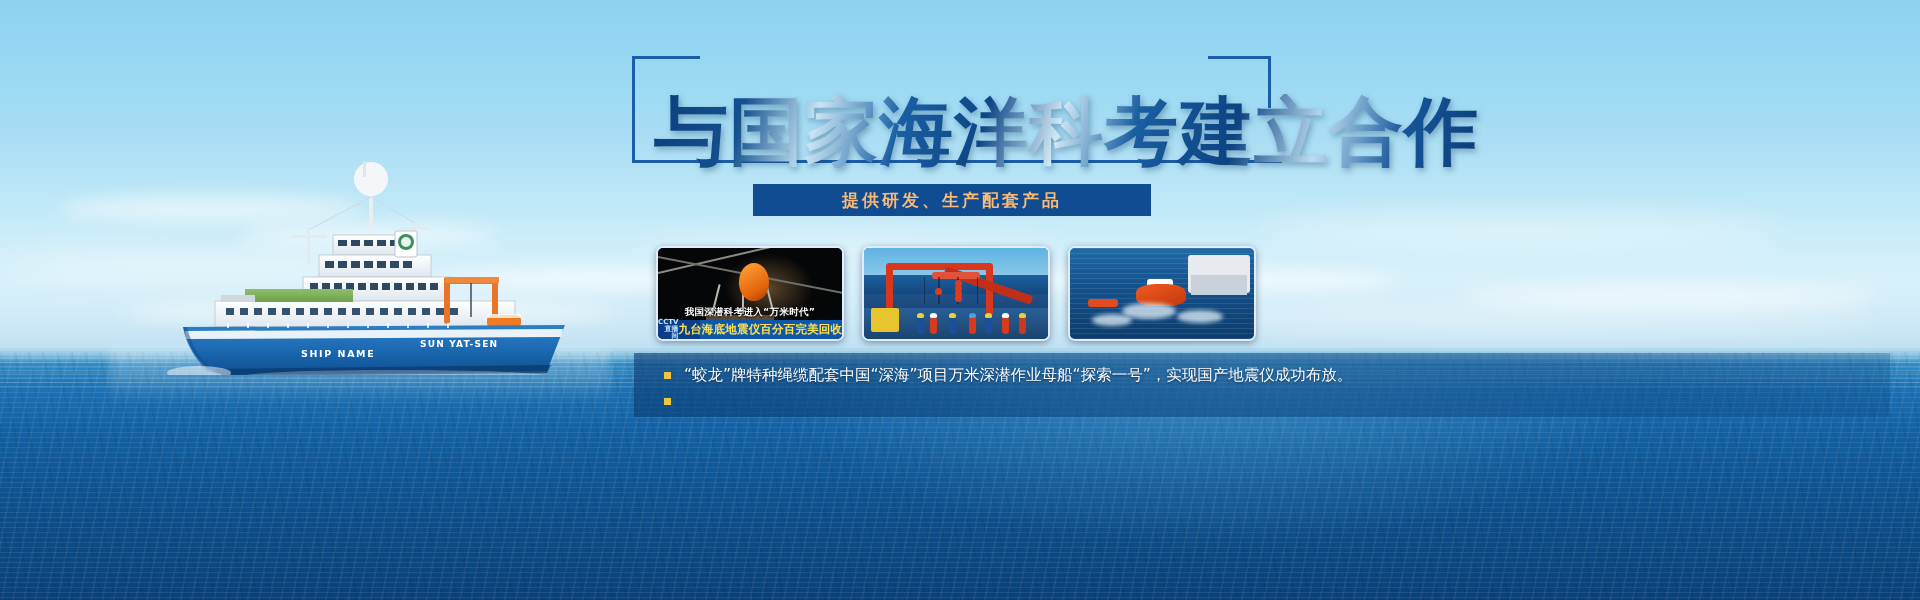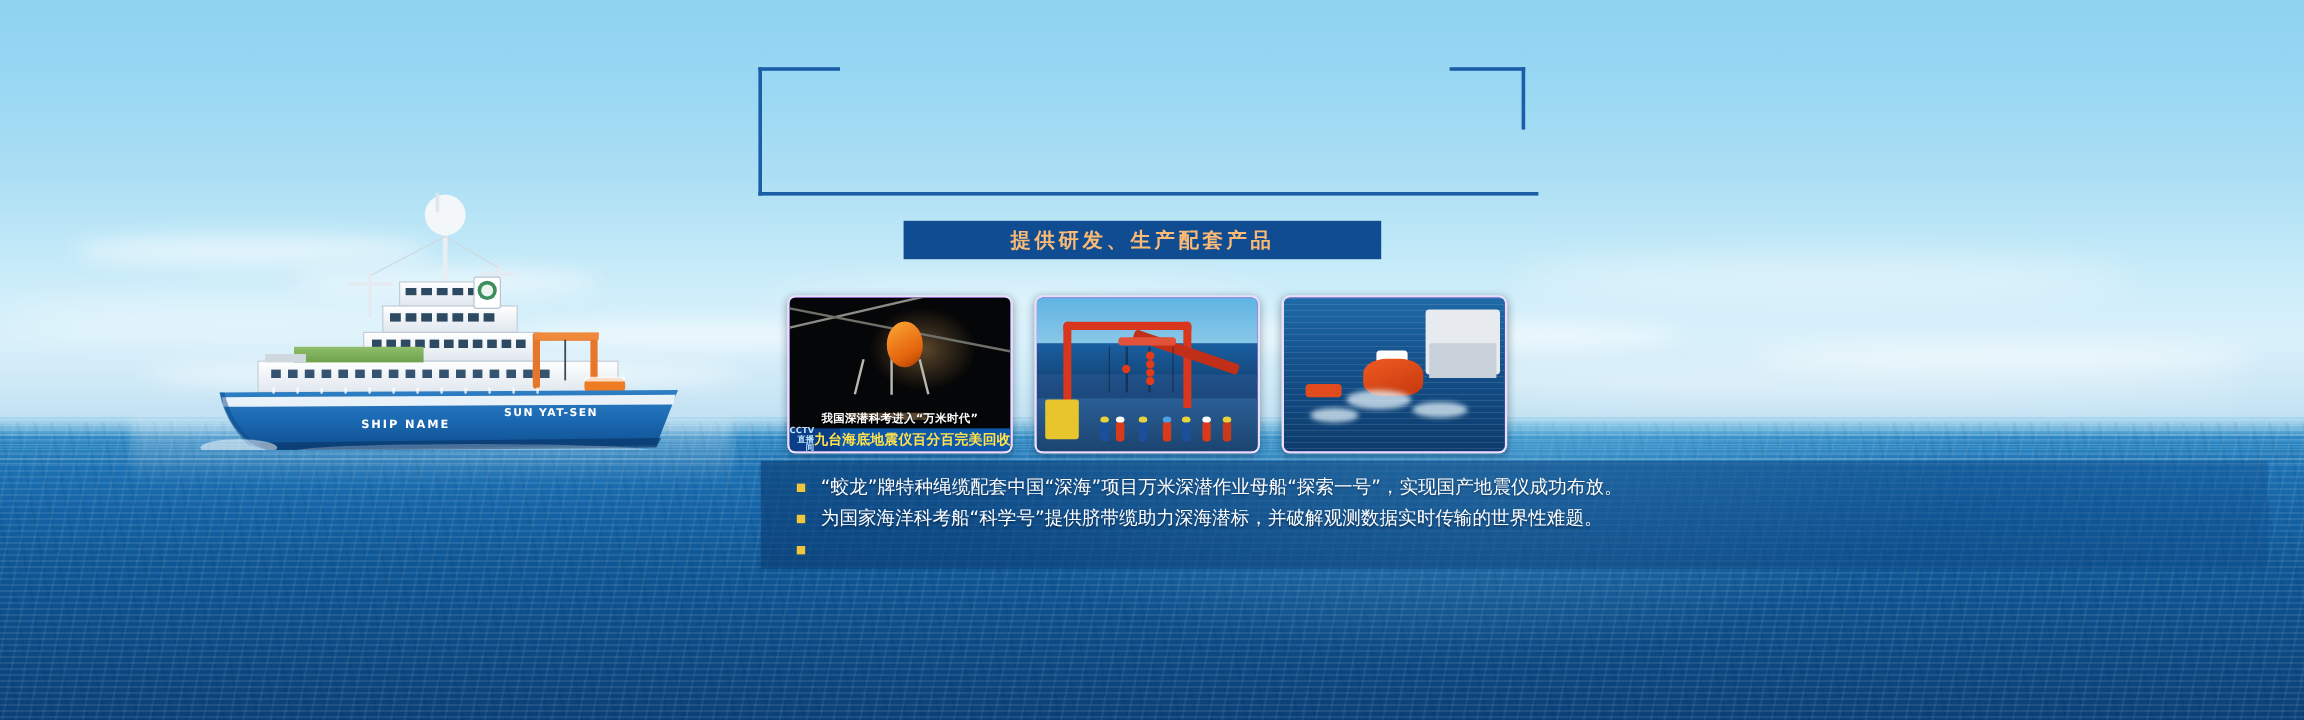--- a/index.html
+++ b/index.html
@@ -135,23 +135,23 @@
     color:#fdba74;
     font-size:17px;
     font-weight:bold;
     letter-spacing:3px;
     white-space:nowrap;
   }
 
   
   .thumbs { position:absolute; left:36px; top:246px; width:600px; height:108px; display:flex; gap:18px; }
   .thumb {
-    width:188px; height:132px; border-radius:7px; overflow:hidden;
+    width:188px; height:95px; border-radius:7px; overflow:hidden;
     border:2px solid rgba(255,255,255,.85);
-    position:relative; background:#6d28d9;
+    position:relative; background:#3b82f6;
     box-shadow:0 2px 7px rgba(0,30,60,.4);
   }
   .thumb-inner { position:absolute; inset:0; }
 
   
   .t1-bg { position:absolute; inset:0; background:#050607; }
   .t1-lampglow {
     position:absolute; left:36%; top:6%; width:90px; height:70px;
     background:radial-gradient(ellipse, rgba(255,190,110,.35), rgba(255,190,110,0) 70%);
   }
@@ -212,21 +212,21 @@
   }
   .t3-foam { position:absolute; border-radius:50%; background:rgba(235,248,255,.72); filter:blur(2px); }
   .t3-ship { position:absolute; right:2%; top:8%; width:34%; height:42%; background:#e7ebef; border-radius:3px; }
   .t3-ship2 { position:absolute; right:4%; top:30%; width:30%; height:22%; background:#c9d2da; }
   .t3-sub { position:absolute; left:36%; top:40%; width:27%; height:24%; background:linear-gradient(160deg,#f05a22,#c4380c); border-radius:40% 40% 35% 35%; }
   .t3-subtop { position:absolute; left:42%; top:34%; width:14%; height:9%; background:#ffffff; border-radius:3px 3px 0 0; }
   .t3-boat { position:absolute; left:10%; top:56%; width:16%; height:9%; background:#e24b1e; border-radius:3px; }
 
   
   .bullets {
-    position:absolute; left:14px; top:384px;
+    position:absolute; left:14px; top:353px;
     width:1256px; padding:9px 0 11px 0;
     background:linear-gradient(to right, rgba(10,60,115,.62), rgba(12,70,130,.50) 70%, rgba(12,70,130,.30));
   }
   .bullet-row { display:flex; align-items:flex-start; padding:1.5px 0 1.5px 30px; }
   .bullet-sq {
     width:7px; height:7px; background:#f0c63a; margin-top:8px; margin-right:13px; flex:0 0 auto;
   }
   .bullet-txt {
     color:#ffffff; font-size:15.5px; line-height:23px; white-space:nowrap;
     text-shadow:0 1px 2px rgba(0,25,55,.65);
@@ -382,20 +382,21 @@
     </svg>
   </div>
 
   <div class="content">
 
     <div class="bracket"></div>
     <div class="bracket-top"></div>
     <div class="bracket-rt"></div>
     <div class="bracket-r"></div>
 
+    <div class="headline">与国家海洋科考建立合作</div>
 
     <div class="subbanner">
       <span>提供研发、生产配套产品</span>
     </div>
 
     <div class="thumbs">
 
       <div class="thumb">
         <div class="thumb-inner">
           <div class="t1-bg"></div>
@@ -478,21 +479,17 @@
       </div>
     </div>
 
     <div class="bullets">
       <div class="bullet-row">
         <span class="bullet-sq"></span>
         <span class="bullet-txt">“蛟龙”牌特种绳缆配套中国“深海”项目万米深潜作业母船“探索一号”，实现国产地震仪成功布放。</span>
       </div>
       <div class="bullet-row">
         <span class="bullet-sq"></span>
-        <span class="bullet-txt">为国家海洋科考船“科学号”提供脐带缆助力深海潜标，并破解观测数据实时传输的世界性难题。</span>
-      </div>
-      <div class="bullet-row">
-        <span class="bullet-sq"></span>
       </div>
     </div>
 
   </div>
 </div>
 
 </body></html>

